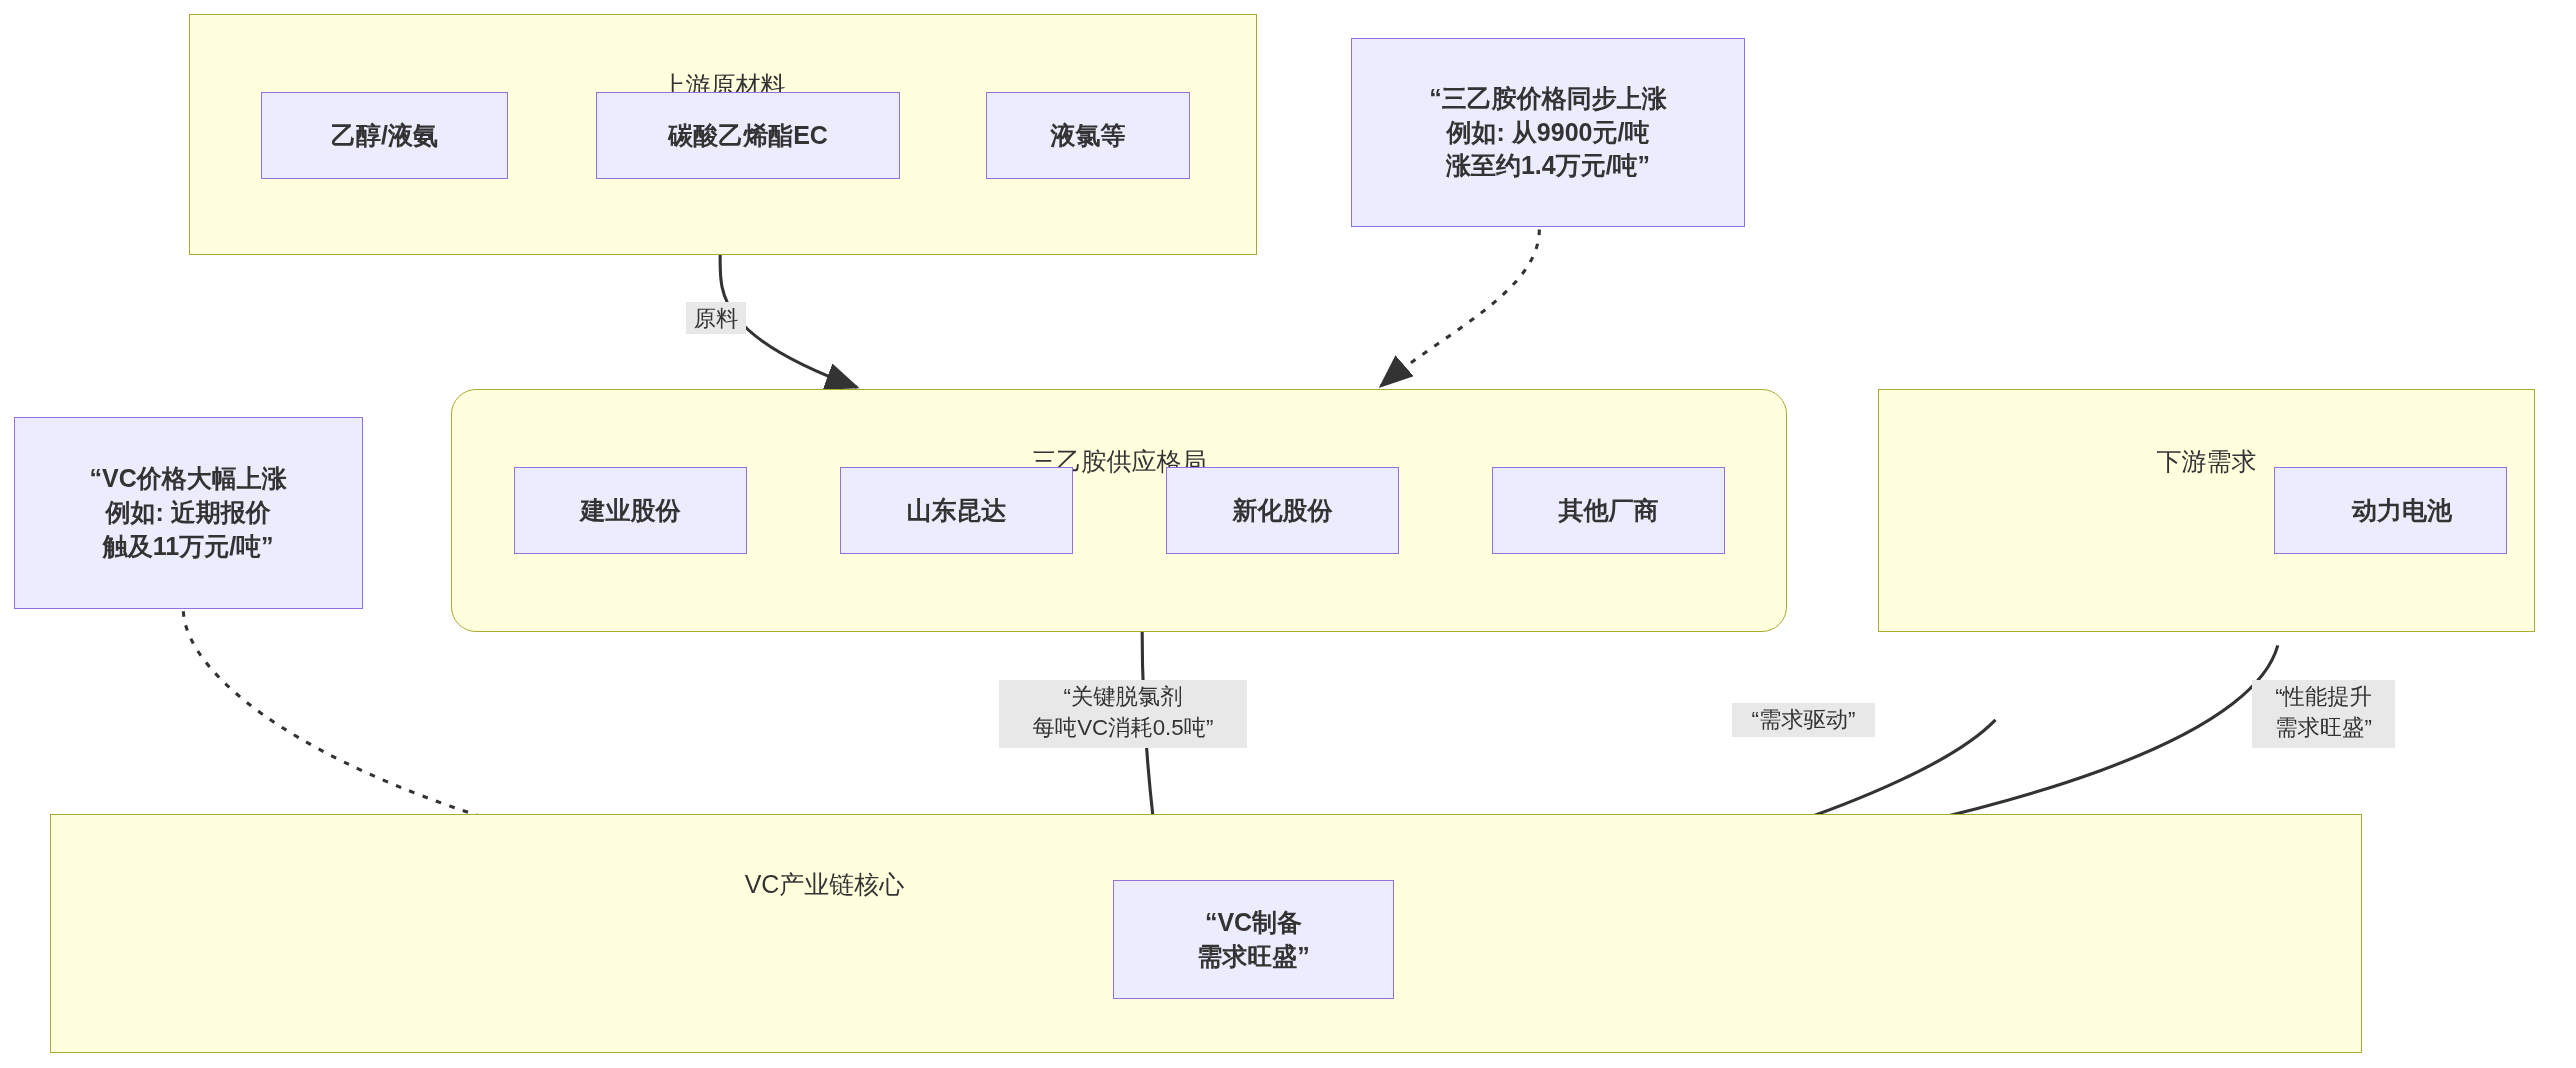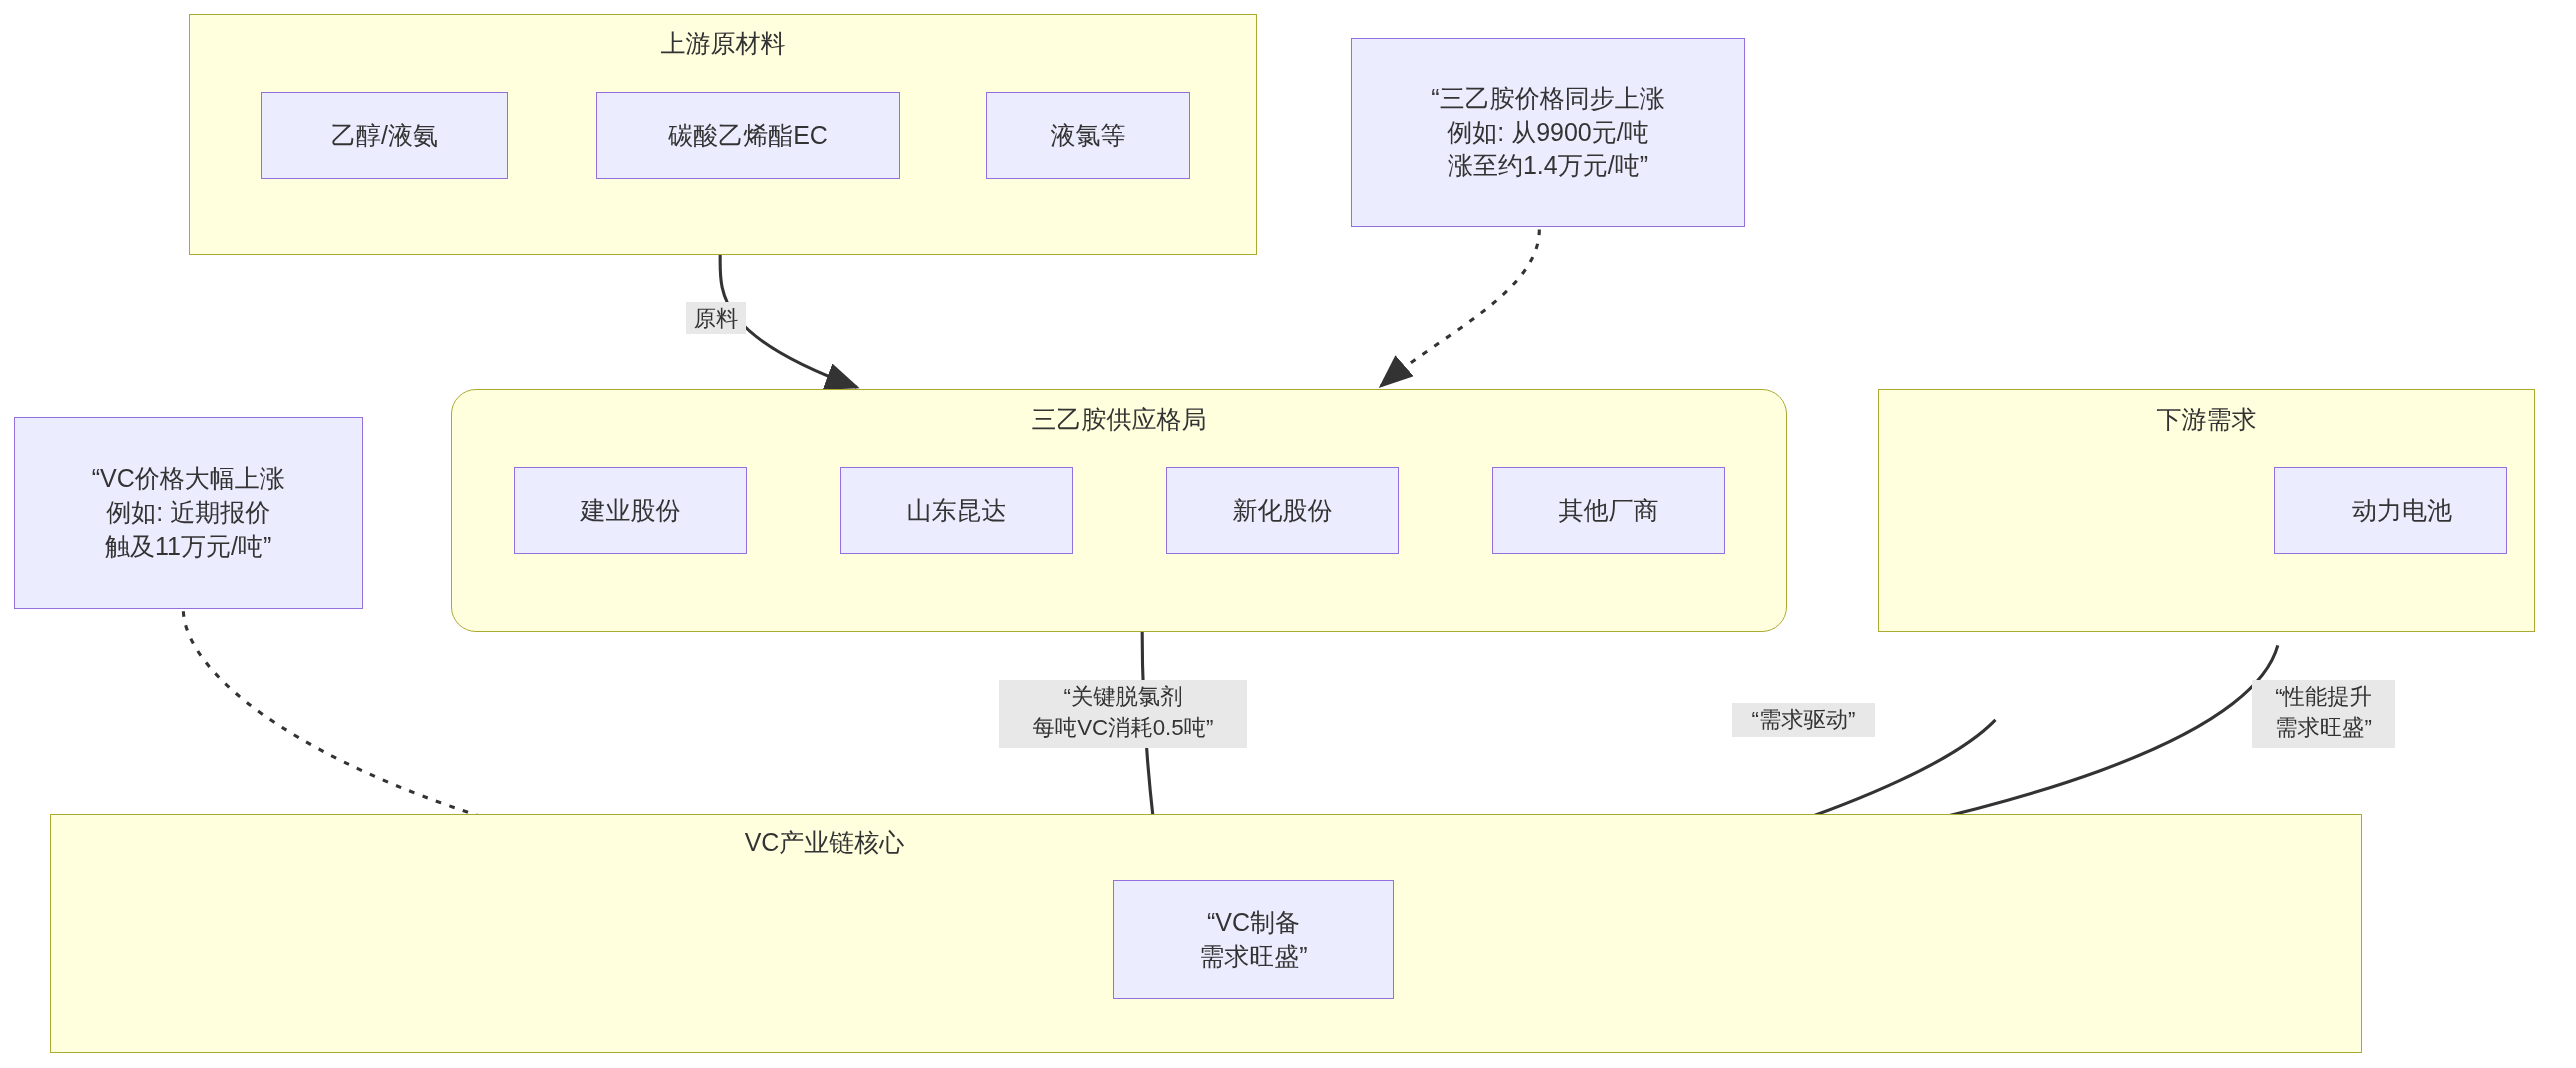--- a/index.html
+++ b/index.html
@@ -34,35 +34,37 @@
   }
   .cluster-title {
     position: absolute;
     left: 0;
     right: 0;
     text-align: center;
     color: #333333;
     font-size: 25px;
     line-height: 1.2;
     white-space: nowrap;
+    margin-top: 42px;
   }
   
   .node {
     position: absolute;
     background: #ECECFF;
     border: 1.9px solid #9370DB;
     box-sizing: border-box;
     display: flex;
     align-items: center;
     justify-content: center;
     color: #333333;
     font-size: 25px;
     line-height: 1.35;
     text-align: center;
     white-space: pre-line;
+    font-weight: bold;
   }
   
   .edge-label {
     position: absolute;
     background: #E8E8E8;
     color: #333333;
     font-size: 22.3px;
     line-height: 1.4;
     text-align: center;
     white-space: pre-line;

